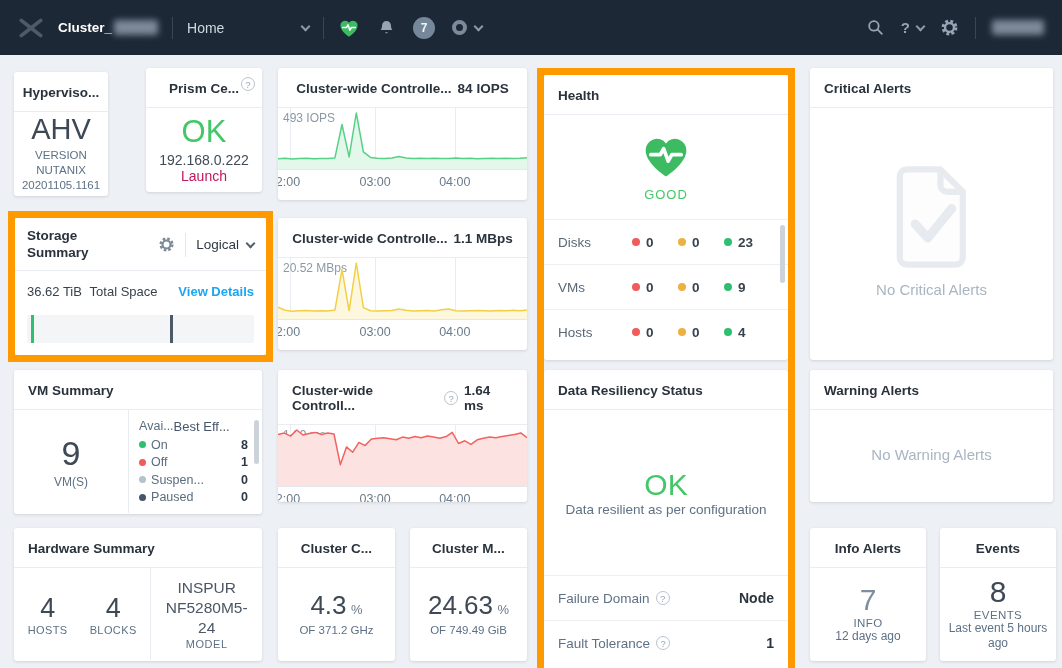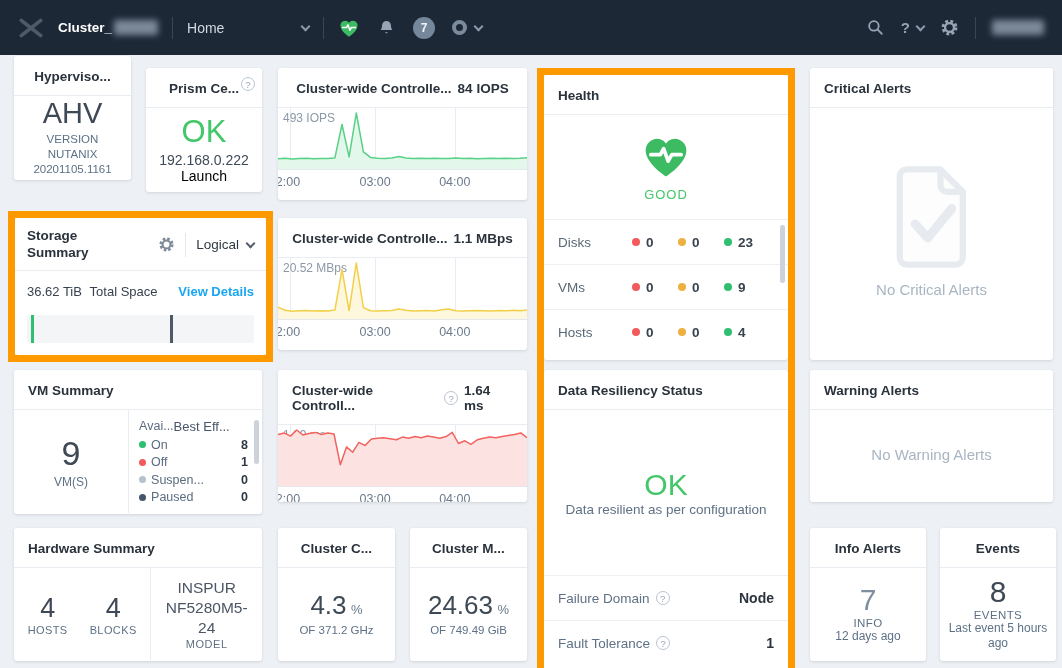--- a/index.html
+++ b/index.html
@@ -126,39 +126,39 @@
       </span>
       <svg width="19" height="19" viewBox="0 0 24 24">
         <circle cx="12" cy="12" r="7.5" fill="none" stroke="#97a4b3" stroke-width="5" stroke-dasharray="3.3 2.6"></circle>
         <circle cx="12" cy="12" r="5.6" fill="none" stroke="#97a4b3" stroke-width="3"></circle>
       </svg>
       <span class="nav-sep"></span>
       <span class="blur-chip" style="width:52px;height:15px"></span>
     </div>
   </div>
 
-  <div class="tile" style="left:14px;top:56px;width:117px;height:124px">
+  <div class="tile" style="left:14px;top:72px;width:94px;height:124px">
     <div class="tile-head center">Hyperviso...</div>
     <div class="body-center" style="height:82px">
       <div class="big-num" style="font-size:29px">AHV</div>
       <div class="sub-label" style="font-size:11.5px;line-height:1.3;margin-top:2px">
         <div>VERSION</div>
         <div>NUTANIX</div>
         <div>20201105.1161</div>
       </div>
     </div>
   </div>
 
   <div class="tile" style="left:146px;top:68px;width:116px;height:124px">
     <span class="qcircle" style="position:absolute;right:7px;top:9px">?</span>
     <div class="tile-head center">Prism Ce...</div>
     <div class="body-center" style="height:82px">
       <div class="green-txt" style="font-size:31px">OK</div>
       <div style="font-size:14px;color:#404b58;margin-top:2px">192.168.0.222</div>
-      <div style="font-size:14px;color:#000000">Launch</div>
+      <div style="font-size:14px;color:#be185d">Launch</div>
     </div>
   </div>
 
   <div class="tile" style="left:15px;top:218px;width:251px;height:137px">
     <div class="storage-head">
       <div class="storage-title">
         <div>Storage</div>
         <div>Summary</div>
       </div>
       <div class="storage-right">

